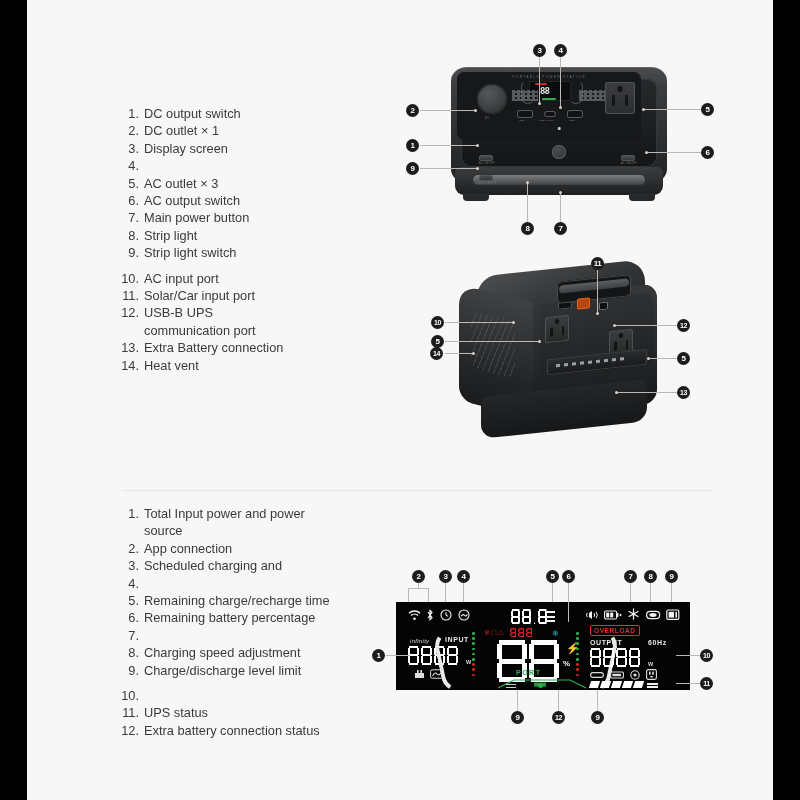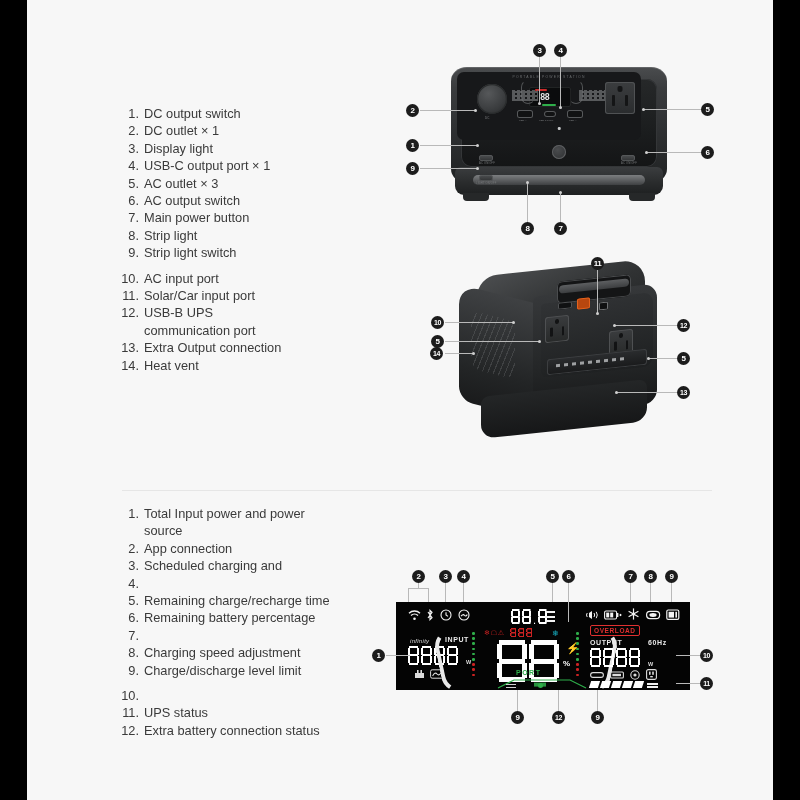--- a/index.html
+++ b/index.html
@@ -125,21 +125,21 @@
   .dc-lbl{position:absolute;left:28px;top:44px;font-size:3px;color:#7d7f81;}
 
   .mini-sw{
     position:absolute;width:14px;height:6px;border-radius:3px;
     background:linear-gradient(180deg,#4d4f51,#303233);
     box-shadow:inset 0 0 0 .7px #5a5c5e;
   }
   .mini-lbl{position:absolute;font-size:2.6px;color:#76787a;letter-spacing:.2px;}
 
   .lcdmini{
-    position:absolute;left:72px;top:15px;width:42px;height:20px;
+    position:absolute;left:72px;top:9px;width:42px;height:20px;
     border-radius:3px;background:#0b0c0d;
     box-shadow:inset 0 0 0 .7px #2a2c2d;
     text-decoration:underline;
   }
   .lcdmini .seg{
     position:absolute;left:11px;top:5px;
     color:#e8e8e8;font-size:9px;font-weight:bold;
     font-family:"DejaVu Sans Mono", monospace;letter-spacing:-1px;
   }
   .lcdmini .rbar{position:absolute;left:6px;top:1.5px;width:12px;height:2px;background:#cc2b2b;border-radius:1px;}
@@ -342,25 +342,24 @@
     <div class="row">
         <span class="num">1.</span>
         <span class="txt">DC output switch</span>
       </div>
     <div class="row">
         <span class="num">2.</span>
         <span class="txt">DC outlet × 1</span>
       </div>
     <div class="row">
         <span class="num">3.</span>
-        <span class="txt">Display light</span>
+        <span class="txt">Display screen</span>
       </div>
     <div class="row">
         <span class="num">4.</span>
-        <span class="txt">USB-C output port × 1</span>
       </div>
     <div class="row">
         <span class="num">5.</span>
         <span class="txt">AC outlet × 3</span>
       </div>
     <div class="row">
         <span class="num">6.</span>
         <span class="txt">AC output switch</span>
       </div>
     <div class="row">
@@ -387,21 +386,21 @@
     <div class="row">
         <span class="num">12.</span>
         <span class="txt">USB-B UPS</span>
       </div>
     <div class="row">
         <span class="num"></span>
         <span class="txt">communication port</span>
       </div>
     <div class="row">
         <span class="num">13.</span>
-        <span class="txt">Extra Output connection</span>
+        <span class="txt">Extra Battery connection</span>
       </div>
     <div class="row">
         <span class="num">14.</span>
         <span class="txt">Heat vent</span>
       </div>
   </div>
 
   <div id="product-front">
     <div class="pf-body"></div>
     <div class="pf-inner"></div>

